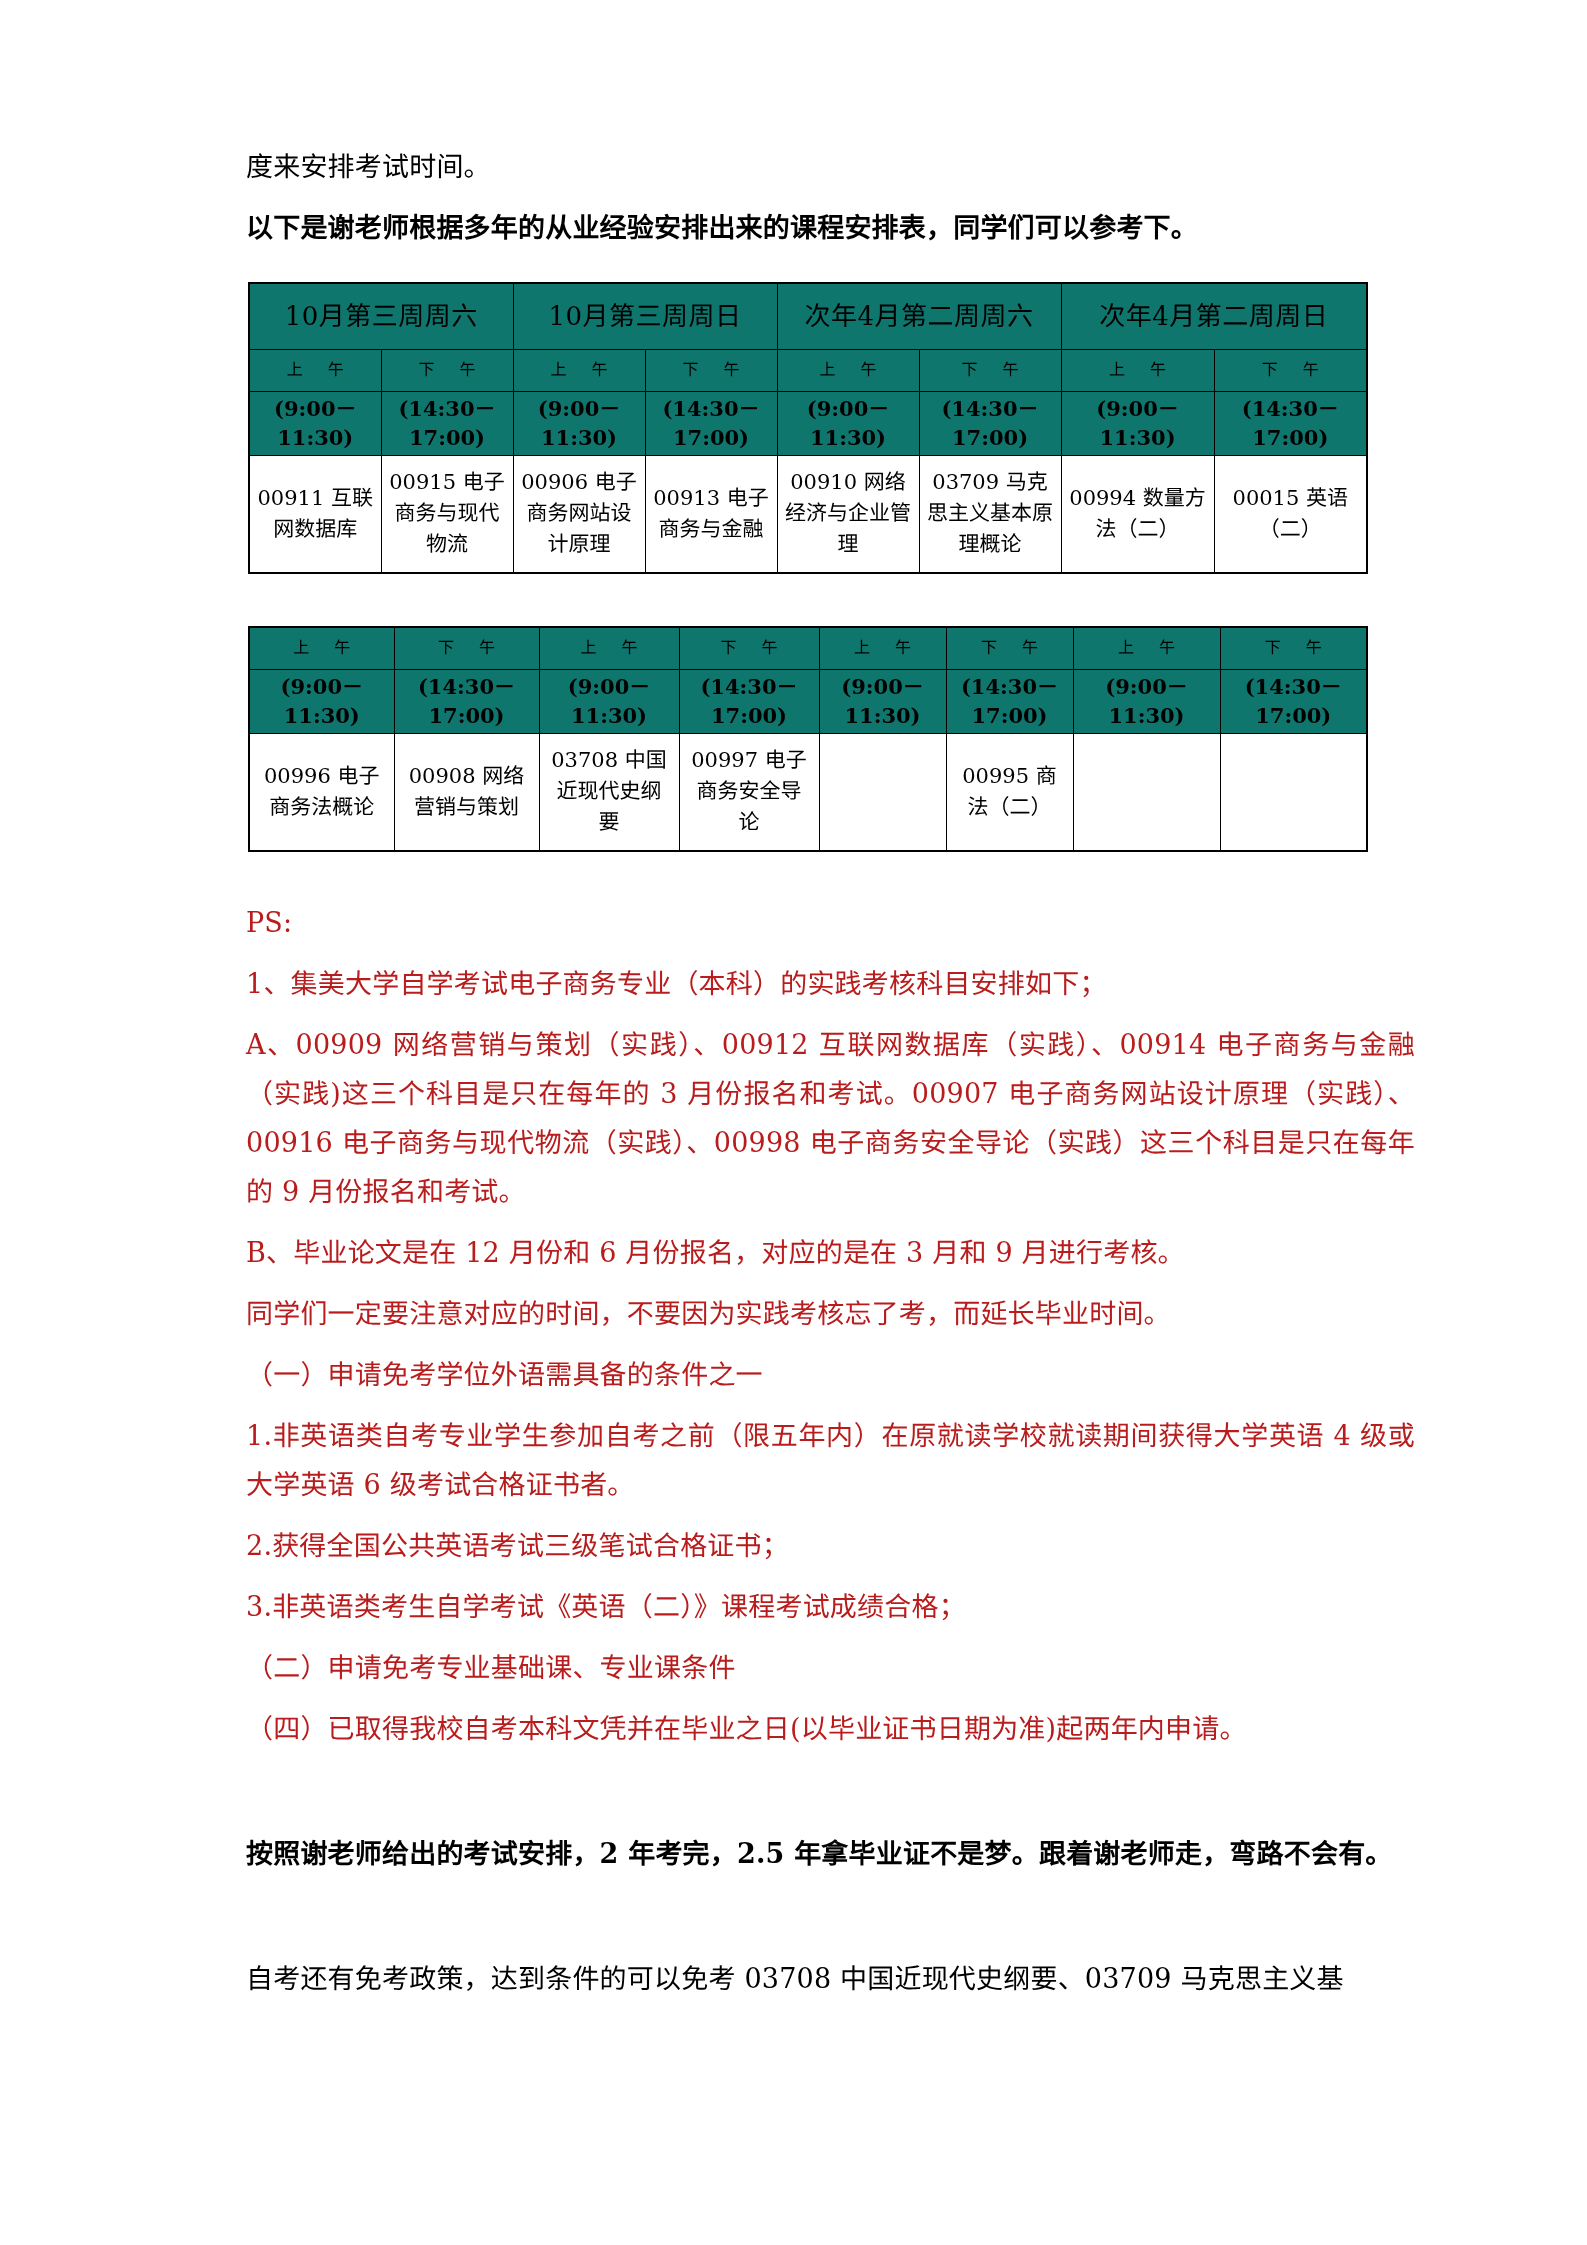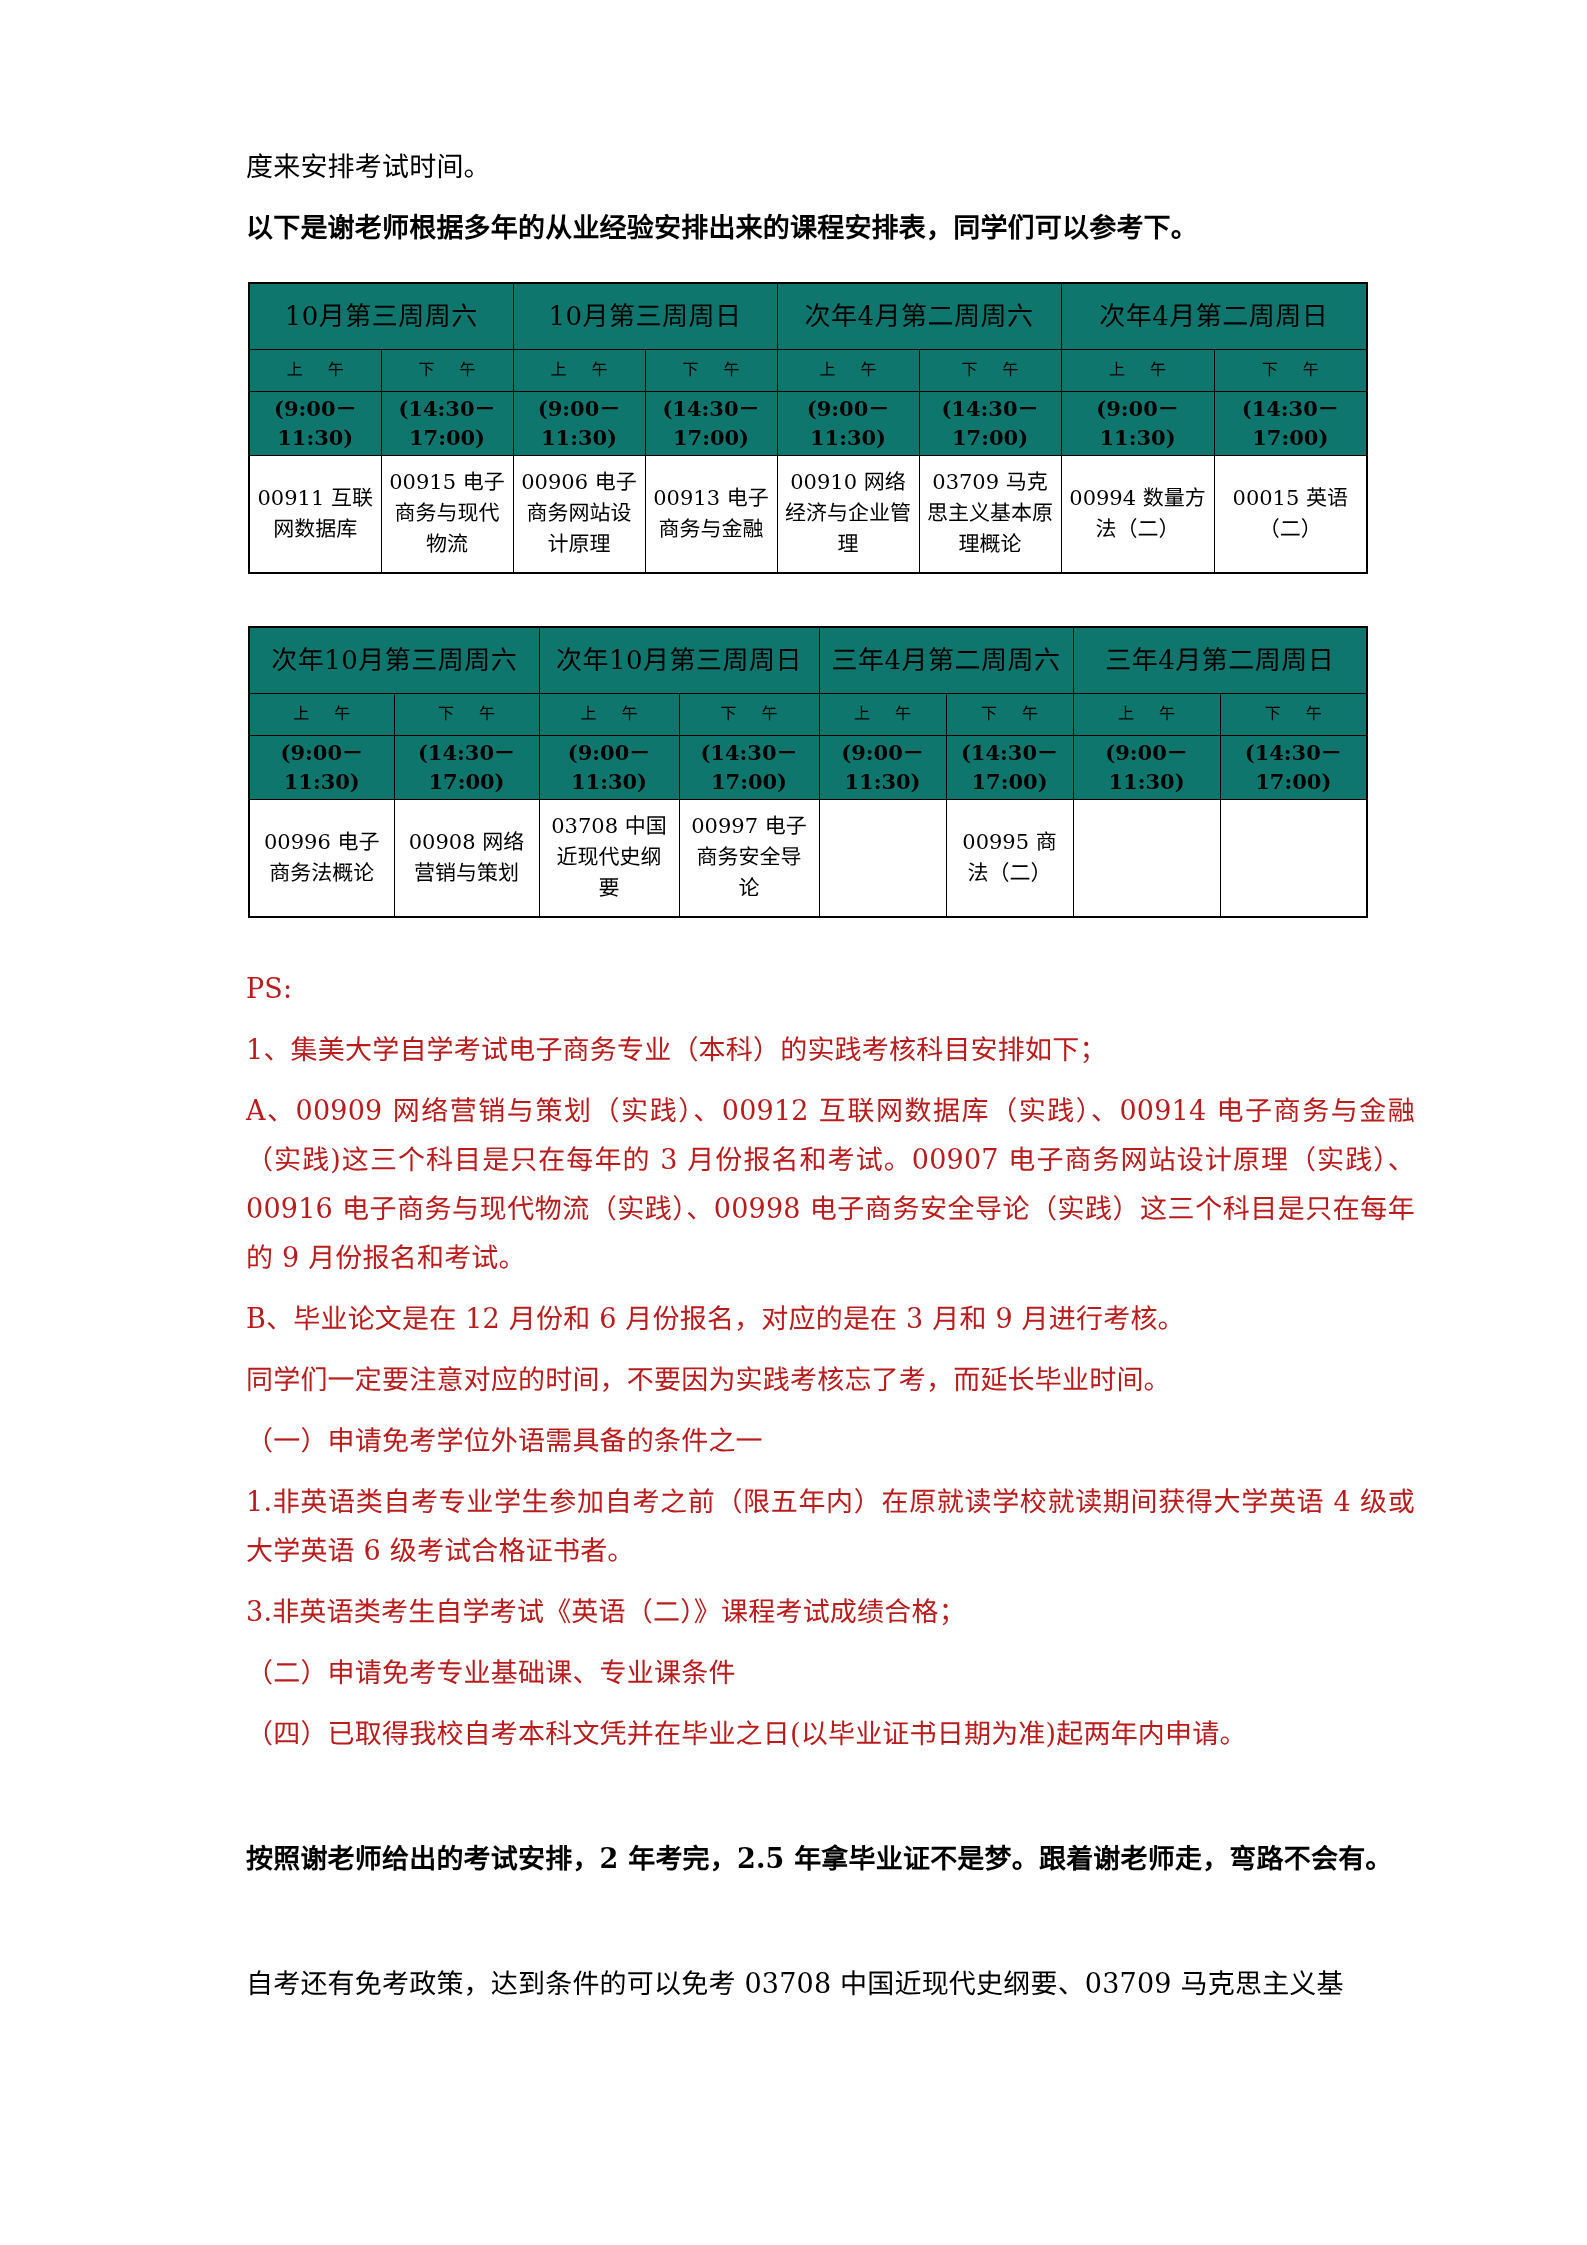--- a/index.html
+++ b/index.html
@@ -155,26 +155,20 @@
         <col style="width:145px">
       <col style="width:140px">
         <col style="width:140px">
       <col style="width:127px">
         <col style="width:127px">
       <col style="width:147px">
         <col style="width:147px">
     </colgroup>
     <tbody>
       <tr>
-        <td class="hl daycell" colspan="2">次年10月第三周周六</td>
-        <td class="hl daycell" colspan="2">次年10月第三周周日</td>
-        <td class="hl daycell" colspan="2">三年4月第二周周六</td>
-        <td class="hl daycell" colspan="2">三年4月第二周周日</td>
-      </tr>
-      <tr>
         <td class="hl ampm">上 午</td>
         <td class="hl ampm">下 午</td>
         <td class="hl ampm">上 午</td>
         <td class="hl ampm">下 午</td>
         <td class="hl ampm">上 午</td>
         <td class="hl ampm">下 午</td>
         <td class="hl ampm">上 午</td>
         <td class="hl ampm">下 午</td>
       </tr>
       <tr>
@@ -203,20 +197,21 @@
   <div class="spacer-md"></div>
 
   <div>
     <p class="para blue">PS:</p>
     <p class="para blue">1、集美大学自学考试电子商务专业（本科）的实践考核科目安排如下；</p>
     <p class="para blue">A、00909 网络营销与策划（实践）、00912 互联网数据库（实践）、00914 电子商务与金融（实践)这三个科目是只在每年的 3 月份报名和考试。00907 电子商务网站设计原理（实践）、00916 电子商务与现代物流（实践）、00998 电子商务安全导论（实践）这三个科目是只在每年的 9 月份报名和考试。</p>
     <p class="para blue">B、毕业论文是在 12 月份和 6 月份报名，对应的是在 3 月和 9 月进行考核。</p>
     <p class="para blue">同学们一定要注意对应的时间，不要因为实践考核忘了考，而延长毕业时间。</p>
     <p class="para blue">（一）申请免考学位外语需具备的条件之一</p>
     <p class="para blue">1.非英语类自考专业学生参加自考之前（限五年内）在原就读学校就读期间获得大学英语 4 级或大学英语 6 级考试合格证书者。</p>
+    <p class="para blue">2.获得全国公共英语考试三级笔试合格证书；</p>
     <p class="para blue">3.非英语类考生自学考试《英语（二）》课程考试成绩合格；</p>
     <p class="para blue">（二）申请免考专业基础课、专业课条件</p>
     <p class="para blue">（四）已取得我校自考本科文凭并在毕业之日(以毕业证书日期为准)起两年内申请。</p>
   </div>
 
   <div class="spacer-lg"></div>
 
   <p class="para bold">按照谢老师给出的考试安排，2 年考完，2.5 年拿毕业证不是梦。跟着谢老师走，弯路不会有。</p>
 
   <div class="spacer-lg"></div>

